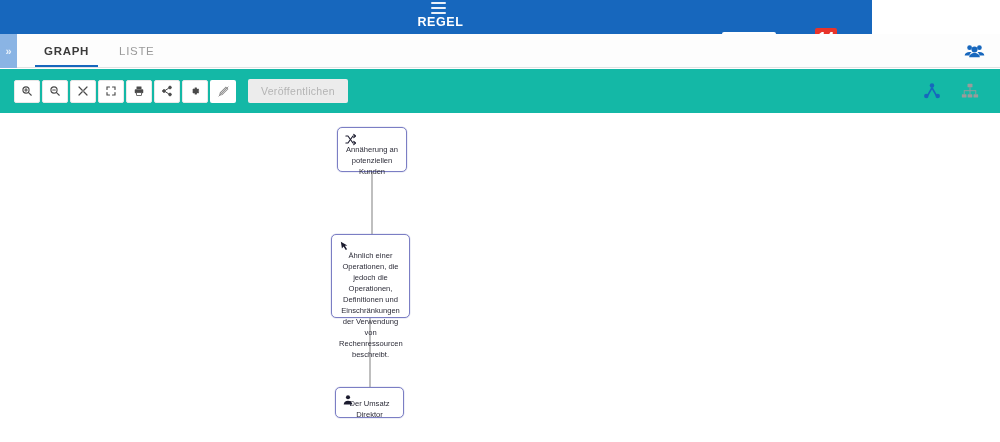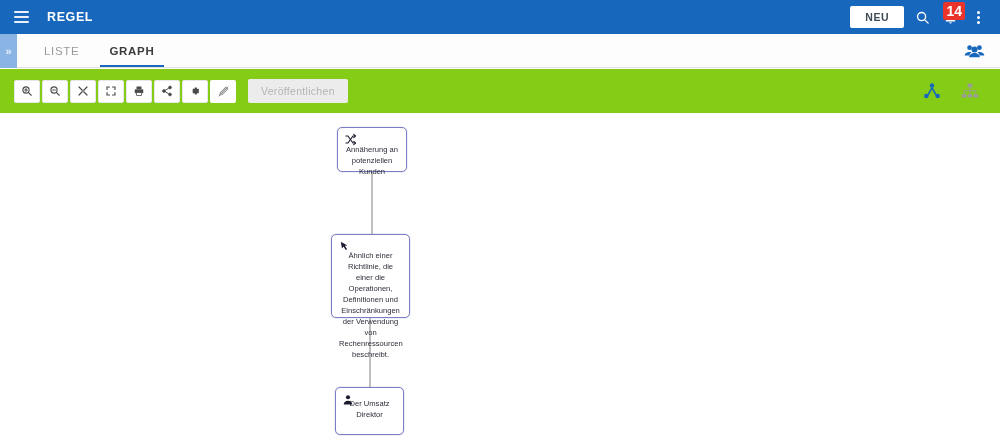--- a/index.html
+++ b/index.html
@@ -11,23 +11,23 @@
     background: #ffffff;
     font-family: "Liberation Sans", sans-serif;
     -webkit-font-smoothing: antialiased;
   }
 
   .app { position: relative; width: 1000px; height: 442px; }
 
   
   .appbar {
     position: absolute; left: 0; top: 0;
-    width: 1000px; height: 34px;
+    width: 872px; height: 34px;
     background: #1767bd;
-    display: flex; align-items: center;
+    display: flex; align-items: center; flex-direction: column;
   }
   .hamburger {
     width: 34px; height: 34px;
     margin-left: 4px;
     display: flex; flex-direction: column;
     align-items: center; justify-content: center;
     cursor: pointer;
   }
   .hamburger span {
     display: block; width: 15px; height: 2px;
@@ -93,21 +93,21 @@
     content: ""; position: absolute;
     left: 6px; right: 6px; bottom: 0; height: 2px;
     background: #1767bd;
   }
   .tabstrip-right { margin-left: auto; display: flex; align-items: center; padding-right: 12px; }
 
   
   .toolbar {
     position: absolute; left: 0; top: 69px;
     width: 1000px; height: 44px;
-    background: #84cc16;
+    background: #14b8a6;
     display: flex; align-items: center;
   }
   .tool-group { display: flex; align-items: center; padding-left: 14px; gap: 2px; }
   .tool {
     width: 26px; height: 23px;
     display: flex; align-items: center; justify-content: center;
     background: #ffffff;
     border: 1px solid #e8e8e8;
     border-radius: 2px;
     cursor: pointer; color: #4a4a4a;
@@ -150,21 +150,21 @@
     font-size: 7.6px;
     line-height: 1.42;
     color: #2c2c38;
     padding: 4px 7px 5px 7px;
   }
 
   #node1 { left: 337px; top: 14px;  width: 70px;  height: 45px; }
   #node1 .node-label { padding-top: 17px; }
   #node2 { left: 331px; top: 121px; width: 79px;  height: 84px; }
   #node2 .node-label { padding-top: 15px; line-height: 1.45; }
-  #node3 { left: 335px; top: 274px; width: 69px;  height: 48px; }
+  #node3 { left: 335px; top: 274px; width: 69px;  height: 31px; }
   #node3 .node-label { padding-top: 11px; }
 </style>
 </head>
 <body>
 
 <div class="app">
 
   <div class="appbar">
 
     <div class="hamburger">
@@ -203,22 +203,22 @@
       </div>
 
     </div>
   </div>
 
   <div class="tabstrip">
 
     <div class="expand-handle">»</div>
 
     <div class="tabs">
+      <div class="tab active">GRAPH</div>
       <div class="tab">LISTE</div>
-      <div class="tab active">GRAPH</div>
     </div>
 
     <div class="tabstrip-right">
       <div class="ic-btn">
         <svg width="21" height="15" viewBox="0 0 30 20" fill="#1767bd">
           <circle cx="8" cy="6" r="3.4"></circle>
           <circle cx="22" cy="6" r="3.4"></circle>
           <circle cx="15" cy="8.5" r="4.3"></circle>
           <path d="M1 17c0-3.2 3.1-5 7-5 1 0 2 .12 2.8.35C8.8 13.5 8 15 8 17z"></path>
           <path d="M29 17c0-3.2-3.1-5-7-5-1 0-2 .12-2.8.35 2 1.15 2.8 2.65 2.8 4.65z"></path>
@@ -342,21 +342,21 @@
       </span>
       <span class="node-label">Annäherung an potenziellen Kunden</span>
     </div>
 
     <div class="node" id="node2">
       <span class="node-icon">
         <svg width="13" height="13" viewBox="0 0 24 24" fill="#1b1b2e">
           <path d="M5.2 3.4l2.1 12.3 2.9-3.6 4.1 6.5 2.5-1.6-4.1-6.4 4.6-.6z"></path>
         </svg>
       </span>
-      <span class="node-label">Ähnlich einer Richtlinie, die einer die Operationen, Definitionen und Einschränkungen der Verwendung von Rechenressourcen beschreibt.</span>
+      <span class="node-label">Ähnlich einer Operationen, die jedoch die Operationen, Definitionen und Einschränkungen der Verwendung von Rechenressourcen beschreibt.</span>
     </div>
 
     <div class="node" id="node3">
       <span class="node-icon">
         <svg width="12" height="12" viewBox="0 0 24 24" fill="#1b1b2e">
           <circle cx="12" cy="6.6" r="4.1"></circle>
           <path d="M3.4 21c0-4.6 3.9-7.6 8.6-7.6s8.6 3 8.6 7.6z"></path>
         </svg>
       </span>
       <span class="node-label">Der Umsatz Direktor</span>

